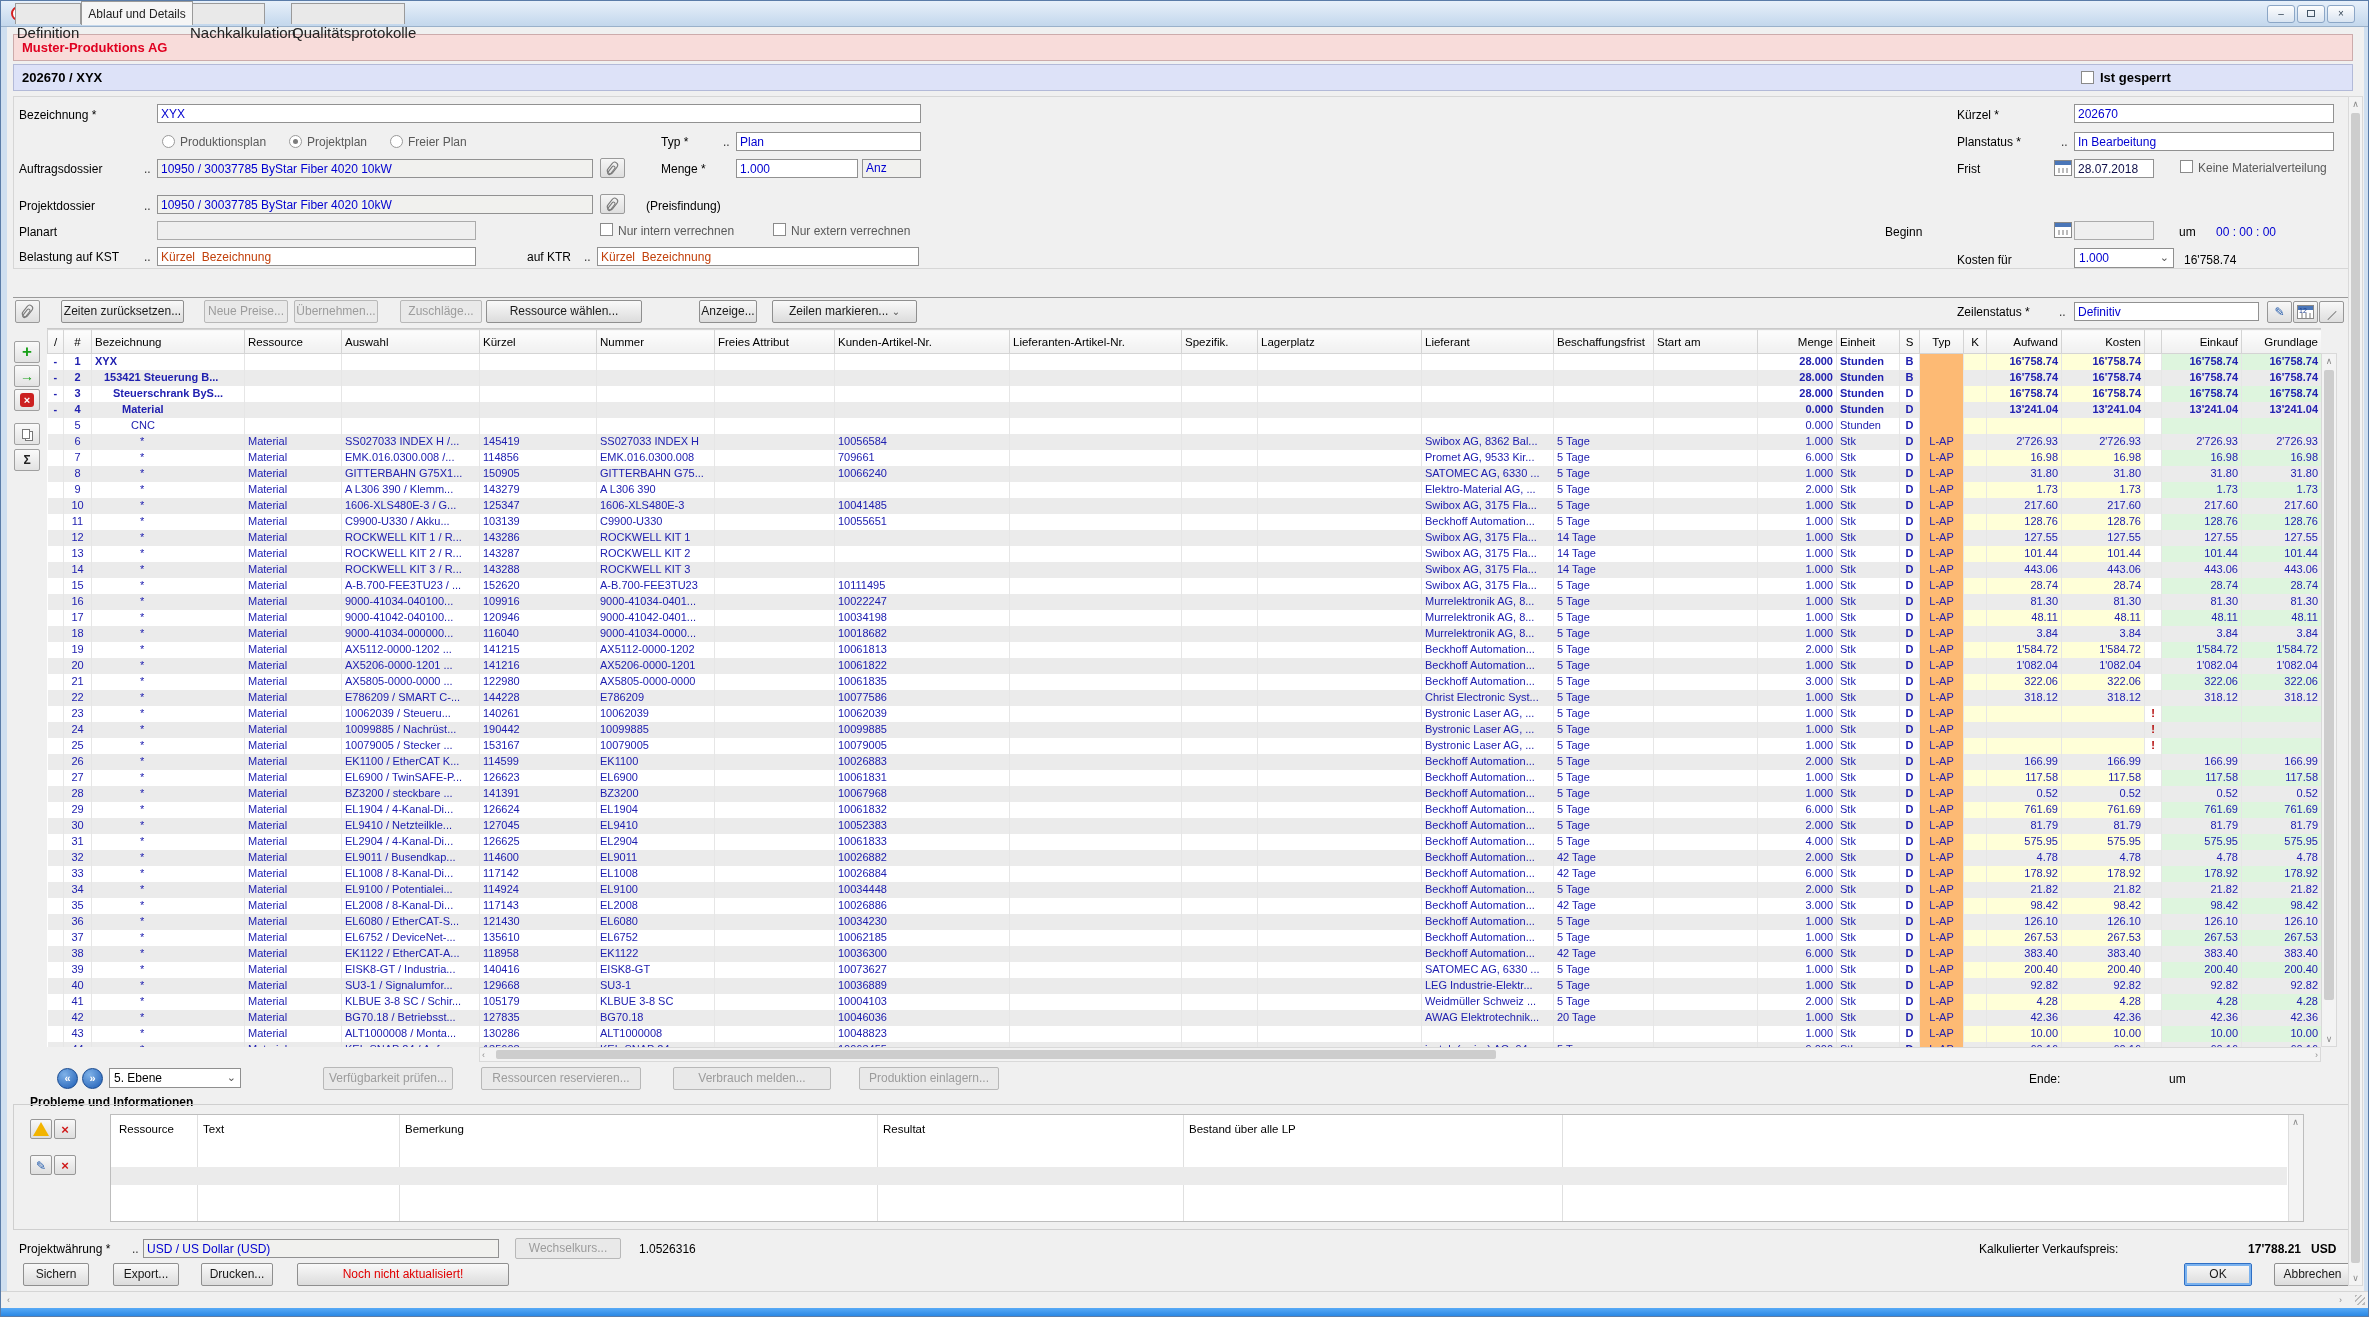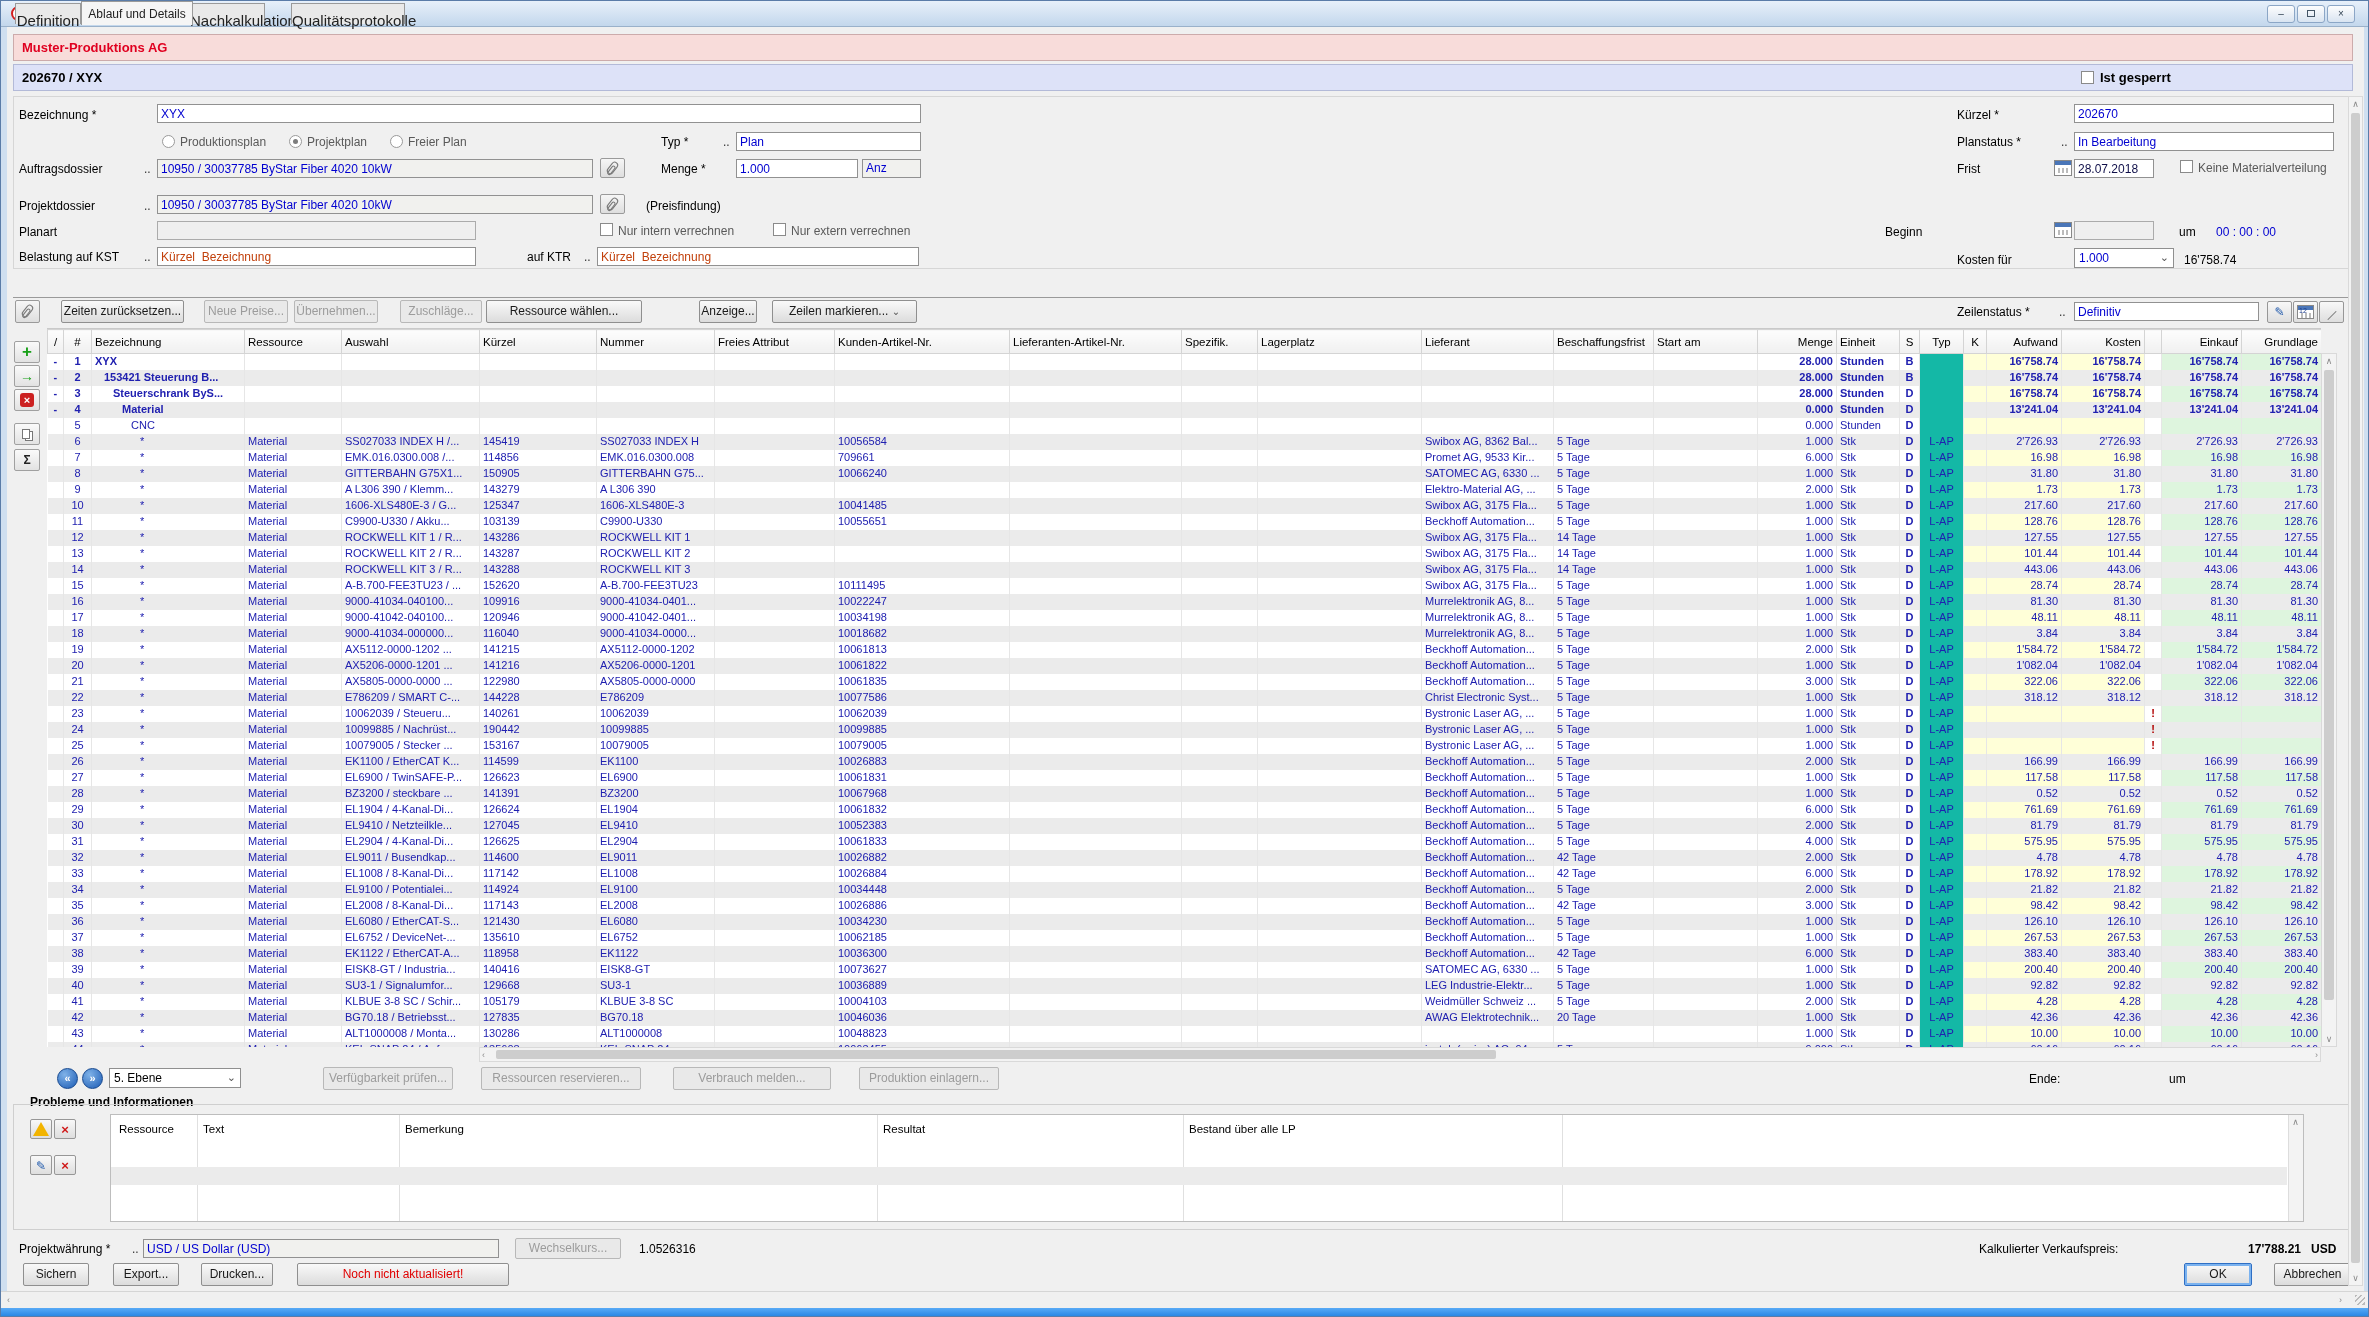--- a/index.html
+++ b/index.html
@@ -33,38 +33,38 @@
   .clip { position:absolute; left:8px; top:2px; width:7px; height:14px; border:1.5px solid #777; border-radius:4px; transform:rotate(38deg); }
   .clip::after { content:""; position:absolute; left:1px; top:3px; width:2px; height:9px; border:1px solid #777; border-radius:2px; }
   .cal { position:absolute; width:18px; height:16px; background:#fff; border:1px solid #888; }
   .cal::before { content:""; position:absolute; left:0; top:0; right:0; height:4px; background:#4a76b8; }
   .cal::after { content:""; position:absolute; left:3px; top:7px; width:10px; height:5px; background:repeating-linear-gradient(90deg,#bbb 0 2px,#fff 2px 4px); }
   .seln { position:absolute; height:20px; background:#fff; border:1px solid #8f8f8f; font-size:12px; padding:2px 16px 0 4px; color:#0000d0; }
   .seln .car { position:absolute; right:4px; top:2px; color:#555; font-size:11px; }
   .formframe { position:absolute; left:12px; top:95px; width:2340px; height:173px; border:1px solid #d6d6d6; }
   
   #tabbar { position:absolute; left:12px; top:274px; width:2340px; height:23px; border-bottom:1px solid #9a9a9a; }
-  .tab { position:absolute; top:2px; height:21px; background:#e9e9e9; border:1px solid #9a9a9a; border-bottom:none; font-size:15px; text-align:center; padding-top:8px; color:#222; }
+  .tab { position:absolute; top:2px; height:21px; background:#e9e9e9; border:1px solid #9a9a9a; border-bottom:none; font-size:15px; text-align:center; padding-top:20px; color:#222; }
   .tab.active { top:0; height:24px; background:#f5f5f5; font-size:12px; z-index:3; padding-top:5px; }
   
   .btn { position:absolute; height:23px; background:linear-gradient(#f9f9f9,#dcdcdc); border:1px solid #8f8f8f; border-radius:2px; font-size:12px; color:#1a1a1a; text-align:center; line-height:21px; white-space:nowrap; overflow:hidden; font-family:"Liberation Sans",sans-serif; }
   .btn.dis { background:#e9e9e9; border-color:#b8b8b8; color:#9c9c9c; }
   .btn.warnbtn { color:#e00000; }
   .btn.focus { border:1px solid #2f6fc4; box-shadow:0 0 0 2px #7ab2ef inset; }
   .iconbtn { position:absolute; width:25px; height:22px; background:linear-gradient(#f8f8f8,#dedede); border:1px solid #979797; border-radius:2px; text-align:center; }
   
   #gridwrap { position:absolute; left:46px; top:327px; width:2274px; height:719px; overflow:hidden; background:#fff; border-top:1px solid #c9c9c9; }
   table.grid { table-layout:fixed; border-collapse:collapse; width:2274px; }
   table.grid th { height:24px; background:linear-gradient(#fdfdfd,#f0f0f0); border:1px solid #d4d4d4; font-size:11.5px; font-weight:normal; color:#000; text-align:left; padding:0 3px; white-space:nowrap; overflow:hidden; }
   table.grid th.r { text-align:right; } table.grid th.c { text-align:center; }
   table.grid td { height:16px; font-size:11px; line-height:15px; color:#2020b0; padding:0 3px; white-space:nowrap; overflow:hidden; border-right:1px solid #e6e6e6; background:#fff; }
   tr.evenrow td { background:#ebebeb; }
   tr.oddrow td.y, tr.oddrow td.k { background:#ffffd8; }
   tr.oddrow td.g { background:#def5de; }
-  table.grid td.t { background:#14b8a6;margin-left:44px; }
+  table.grid td.t { background:#fdba74;margin-left:44px; }
   tr.boldrow td { font-weight:bold; }
   table.grid td.r { text-align:right; } table.grid td.c { text-align:center; }
   table.grid td.sb { font-weight:bold; }
   table.grid td.wc { color:#b00000; font-weight:bold; text-align:center; }
   
   .sbar { position:absolute; background:#f3f3f3; border:1px solid #d9d9d9; }
   .sthumb { position:absolute; background:#cdcdcd; border-radius:2px; }
   .sarrow { position:absolute; color:#8a8a8a; font-size:9px; text-align:center; }
   
   .stripbtn { position:absolute; left:13px; width:26px; height:22px; background:linear-gradient(#fafafa,#e2e2e2); border:1px solid #a0a0a0; border-radius:2px; text-align:center; }

